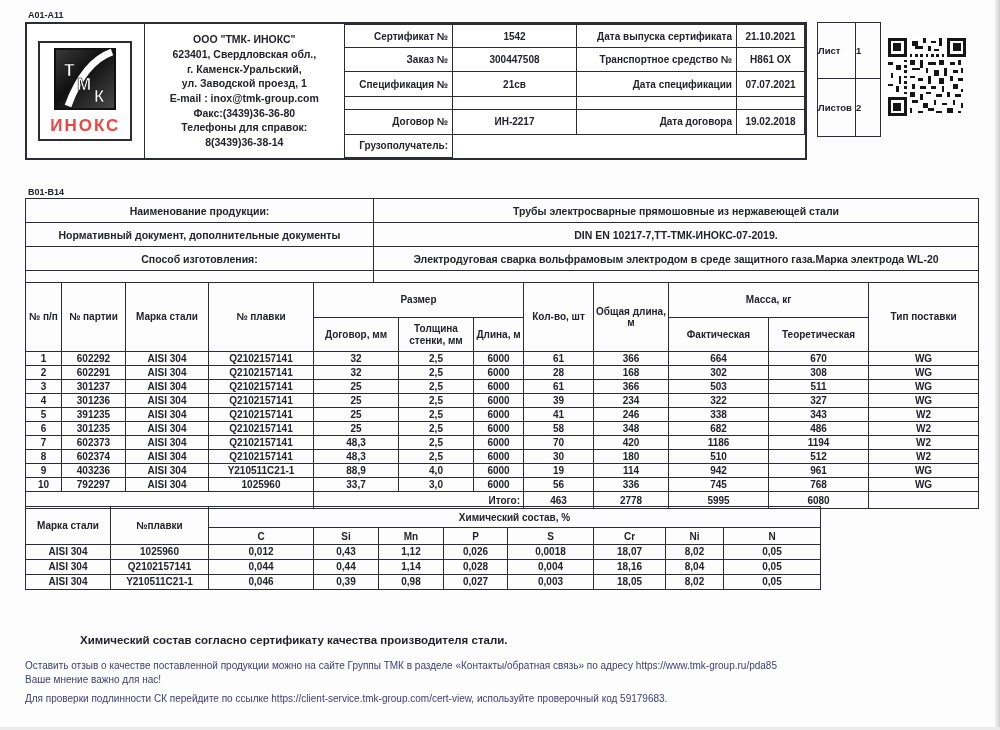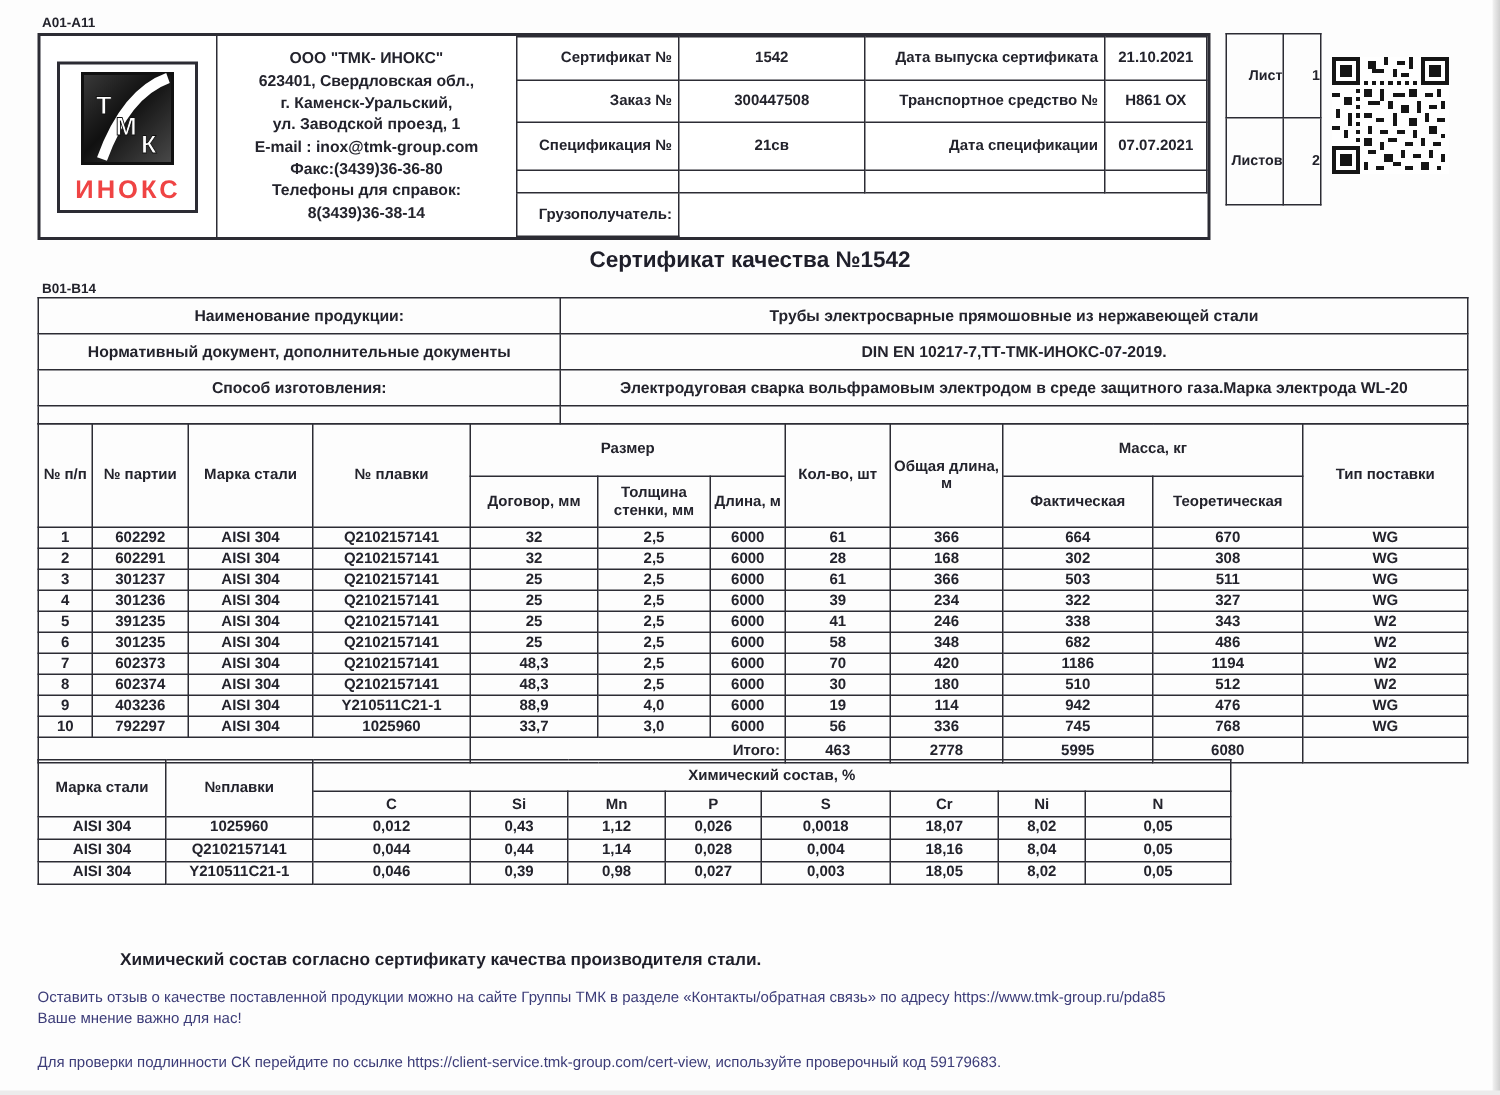--- a/index.html
+++ b/index.html
@@ -26,21 +26,21 @@
   .kv-table td:nth-child(2), .kv-table td:nth-child(4) { text-align:center; }
   .kv-table tbody tr:nth-child(1) td { height:22px; }
   .kv-table tbody tr:nth-child(2) td { height:22px; }
   .kv-table tbody tr:nth-child(3) td { height:24px; }
   .kv-table tbody tr:nth-child(4) td { height:12px; }
   .kv-table tbody tr:nth-child(5) td { height:23px; }
   .kv-table tr.consignee td { height:33px; text-align:right; }
   .kv-table tr.consignee td.blank { border-right:none; border-bottom:none; }
 
   .sheet-table { position:absolute; left:817px; top:22px; width:64px; height:114px; }
-  .sheet-table td { border:1.5px solid #2c2c34; font-size:9.5px; font-weight:700; text-align:right; }
+  .sheet-table td { border:1.5px solid #2c2c34; font-size:9.5px; font-weight:700; text-align:left; }
   .sheet-table td.lab { width:38px; }
   .sheet-table tr:nth-child(1) td { height:56px; }
   .sheet-table tr:nth-child(2) td { height:58px; }
 
   .qr { position:absolute; left:888px; top:38px; width:78px; height:78px; }
 
   
   .doc-title { position:absolute; left:0; top:165px; width:1000px; text-align:center; font-size:15px; font-weight:700; color:#1f1f2a; }
 
   
@@ -63,21 +63,21 @@
   .chem-table { position:absolute; left:25px; top:506px; width:795px; }
   .chem-table th, .chem-table td { border:1px solid #2c2c34; font-size:10px; font-weight:700; text-align:center; overflow:hidden; white-space:nowrap; padding:0 2px; }
   .chem-table thead tr:nth-child(1) th { height:21px; }
   .chem-table thead tr:nth-child(2) th { height:17px; }
   .chem-table tbody td { height:15px; line-height:1; }
 
   .chem-note { position:absolute; left:80px; top:594px; font-size:11.5px; font-weight:700; color:#1f1f2a;margin-top:40px; }
 
   
   .footer { position:absolute; left:25px; top:659px; width:950px; color:#3c3c78; font-size:10px; line-height:14px; }
-  .footer .line3 { margin-top:15px; }
+  .footer .line3 { margin-top:5px; }
 </style>
 </head>
 <body>
 
 <div class="page">
 
   <div class="corner-label" id="corner-top">A01-A11</div>
 
   <div class="header-box">
     <div class="logo-cell">
@@ -134,20 +134,26 @@
               <td>Спецификация №</td>
               <td>21св</td>
               <td>Дата спецификации</td>
               <td>07.07.2021</td>
             </tr>
             <tr>
               <td></td>
               <td></td>
               <td></td>
               <td></td>
+            </tr>
+            <tr>
+              <td>Договор №</td>
+              <td>ИН-2217</td>
+              <td>Дата договора</td>
+              <td>19.02.2018</td>
             </tr>
           </tbody>
         <tbody>
           <tr class="consignee">
             <td>Грузополучатель:</td>
             <td class="blank" colspan="3"></td>
           </tr>
         </tbody>
       </table>
     </div>
@@ -237,21 +243,20 @@
         <rect x="27" y="24" width="1" height="2"></rect>
       <rect x="8" y="26" width="1" height="2"></rect>
         <rect x="11" y="27" width="2" height="1"></rect>
         <rect x="15" y="26" width="2" height="1"></rect>
         <rect x="18" y="27" width="2" height="1"></rect>
         <rect x="22" y="26" width="2" height="2"></rect>
         <rect x="26" y="27" width="1" height="1"></rect>
     </g>
   </svg>
 
-  <div class="doc-title">Сертификат качества №1542</div>
   <div class="corner-label" id="corner-mid">B01-B14</div>
 
   <table class="product-table">
     <colgroup>
         <col style="width:348px">
         <col style="width:605px">
       </colgroup>
     <tbody>
         <tr>
           <td>Наименование продукции:</td>
@@ -424,21 +429,21 @@
           <td>9</td>
           <td>403236</td>
           <td>AISI 304</td>
           <td>Y210511C21-1</td>
           <td>88,9</td>
           <td>4,0</td>
           <td>6000</td>
           <td>19</td>
           <td>114</td>
           <td>942</td>
-          <td>476</td>
+          <td>961</td>
           <td>WG</td>
         </tr>
         <tr>
           <td>10</td>
           <td>792297</td>
           <td>AISI 304</td>
           <td>1025960</td>
           <td>33,7</td>
           <td>3,0</td>
           <td>6000</td>

